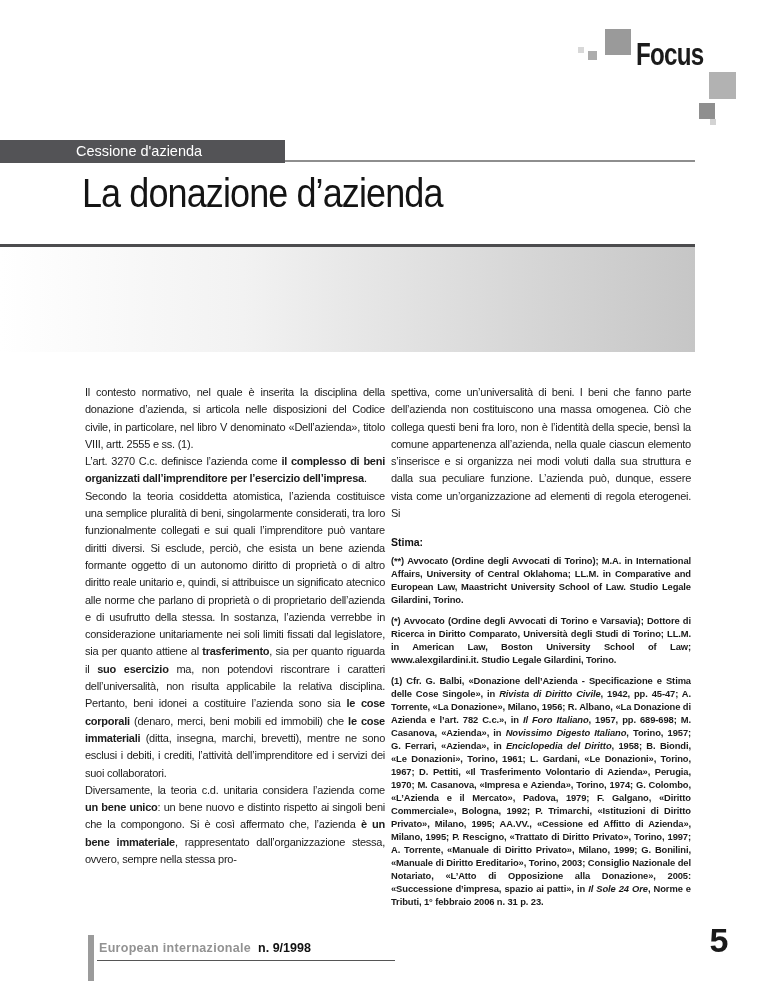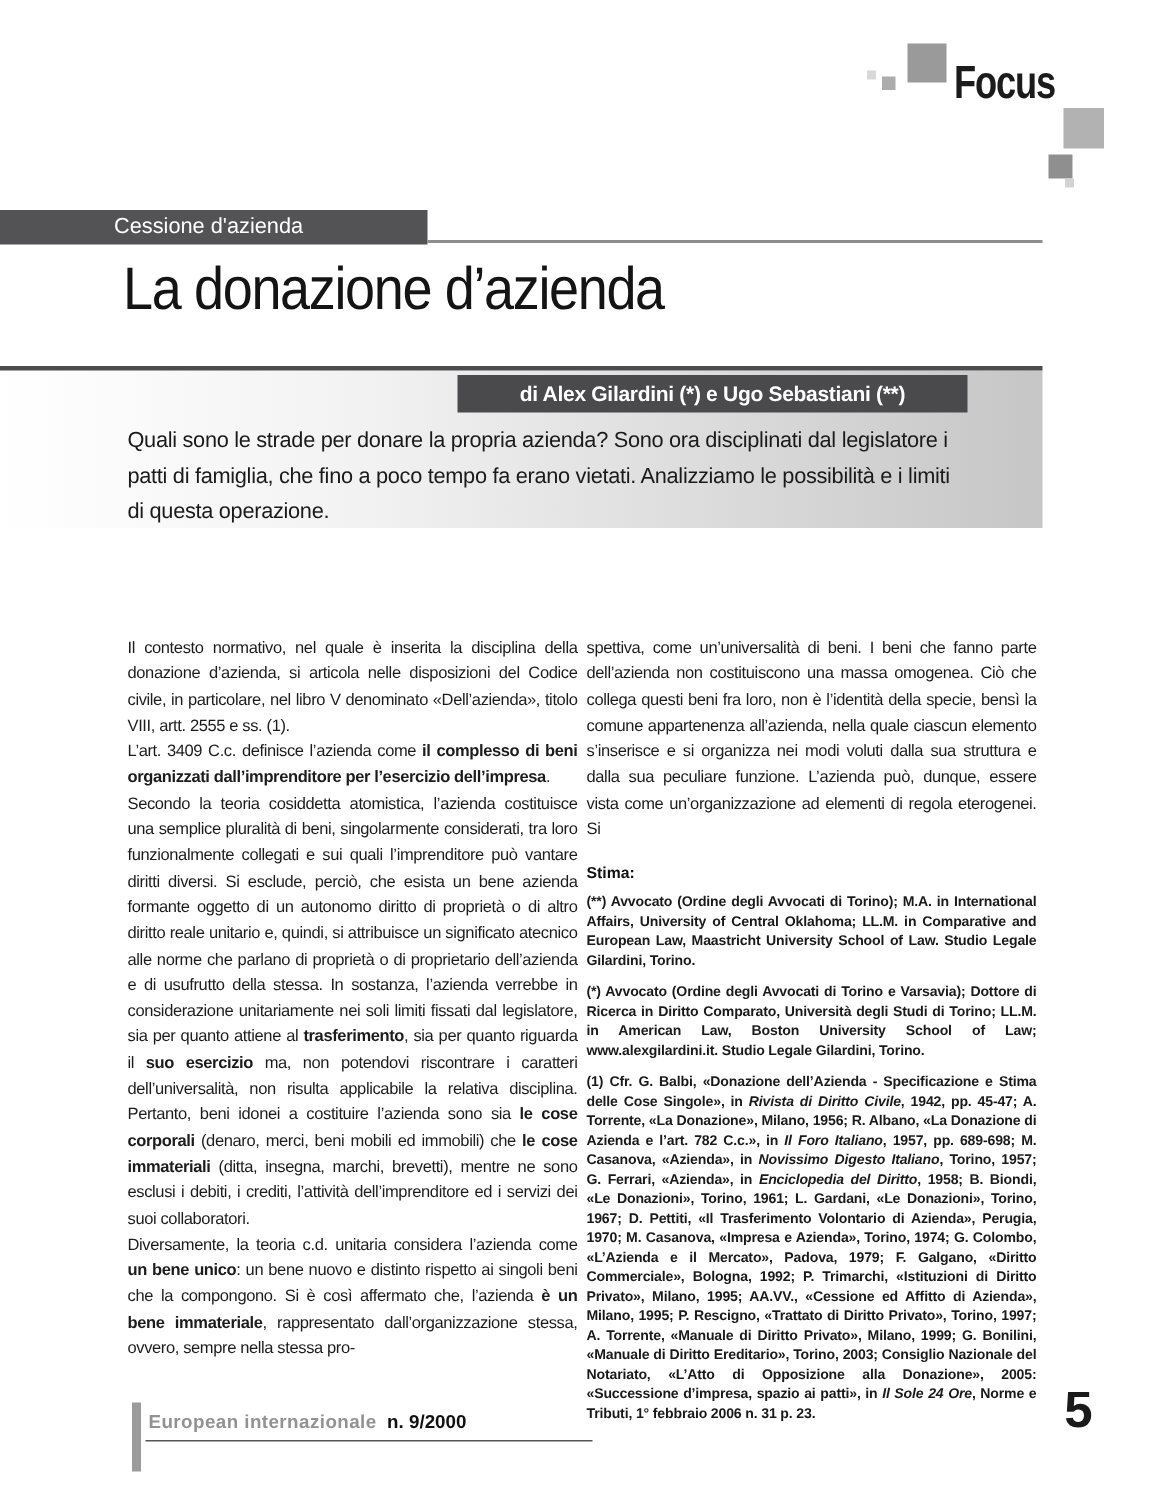--- a/index.html
+++ b/index.html
@@ -42,21 +42,21 @@
     position:absolute; left:305px; top:3px; width:340px; height:25px;
     background:#4a4a4c; color:#ffffff; font-weight:bold; font-size:14px;
     text-align:center; line-height:25px; letter-spacing:-0.2px;
   }
   .abstract {
     position:absolute; left:85px; top:36px; width:562px; margin:0;
     font-size:14.5px; line-height:23.5px; color:#1a1a1a; letter-spacing:-0.2px;
   }
   
   .columns { position:absolute; left:85px; top:384px; width:606px; display:flex; gap:6px; }
-  .col { width:300px;margin-top:40px; }
+  .col { width:300px; }
   .col p {
     margin:0; font-size:11px; line-height:17.3px; text-align:justify;
     color:#1c1c1c; letter-spacing:-0.25px;
   }
   .notes-heading { margin:14px 0 6px 0; font-size:10.5px; font-weight:bold; color:#111111; }
   .col p.note {
     font-size:9.4px; line-height:13px; font-weight:bold; color:#1a1a1a;
     letter-spacing:-0.1px; margin:0 0 8px 0;
   }
   
@@ -86,42 +86,38 @@
   </div>
 
   <div class="category-bar">
     <span>Cessione d'azienda</span>
   </div>
   <div class="header-rule"></div>
 
   <h1 class="title">La donazione d’azienda</h1>
 
   <div class="intro-band">
-    <div class="byline-bar">
-      <span>di Alex Gilardini (*) e Ugo Sebastiani (**)</span>
-    </div>
-    <p class="abstract">Quali sono le strade per donare la propria azienda? Sono ora disciplinati dal legislatore i patti di famiglia, che fino a poco tempo fa erano vietati. Analizziamo le possibilità e i limiti di questa operazione.</p>
   </div>
 
   <div class="columns">
     <div class="col">
       <p><span>Il contesto normativo, nel quale è inserita la disciplina della donazione d’azienda, si articola nelle disposizioni del Codice civile, in particolare, nel libro V denominato «Dell’azienda», titolo VIII, artt. 2555 e ss. (1).</span></p>
-      <p><span>L’art. 3409 C.c. definisce l’azienda come </span><span style="font-weight: bold;">il complesso di beni organizzati dall’imprenditore per l’esercizio dell’impresa</span><span>.</span></p>
+      <p><span>L’art. 3270 C.c. definisce l’azienda come </span><span style="font-weight: bold;">il complesso di beni organizzati dall’imprenditore per l’esercizio dell’impresa</span><span>.</span></p>
       <p><span>Secondo la teoria cosiddetta atomistica, l’azienda costituisce una semplice pluralità di beni, singolarmente considerati, tra loro funzionalmente collegati e sui quali l’imprenditore può vantare diritti diversi. Si esclude, perciò, che esista un bene azienda formante oggetto di un autonomo diritto di proprietà o di altro diritto reale unitario e, quindi, si attribuisce un significato atecnico alle norme che parlano di proprietà o di proprietario dell’azienda e di usufrutto della stessa. In sostanza, l’azienda verrebbe in considerazione unitariamente nei soli limiti fissati dal legislatore, sia per quanto attiene al </span><span style="font-weight: bold;">trasferimento</span><span>, sia per quanto riguarda il </span><span style="font-weight: bold;">suo esercizio</span><span> ma, non potendovi riscontrare i caratteri dell’universalità, non risulta applicabile la relativa disciplina. Pertanto, beni idonei a costituire l’azienda sono sia </span><span style="font-weight: bold;">le cose corporali</span><span> (denaro, merci, beni mobili ed immobili) che </span><span style="font-weight: bold;">le cose immateriali</span><span> (ditta, insegna, marchi, brevetti), mentre ne sono esclusi i debiti, i crediti, l’attività dell’imprenditore ed i servizi dei suoi collaboratori.</span></p>
       <p><span>Diversamente, la teoria c.d. unitaria considera l’azienda come </span><span style="font-weight: bold;">un bene unico</span><span>: un bene nuovo e distinto rispetto ai singoli beni che la compongono. Si è così affermato che, l’azienda </span><span style="font-weight: bold;">è un bene immateriale</span><span>, rappresentato dall’organizzazione stessa, ovvero, sempre nella stessa pro-</span></p>
     </div>
     <div class="col">
       <p><span>spettiva, come un’universalità di beni. I beni che fanno parte dell’azienda non costituiscono una massa omogenea. Ciò che collega questi beni fra loro, non è l’identità della specie, bensì la comune appartenenza all’azienda, nella quale ciascun elemento s’inserisce e si organizza nei modi voluti dalla sua struttura e dalla sua peculiare funzione. L’azienda può, dunque, essere vista come un’organizzazione ad elementi di regola eterogenei. Si</span></p>
       <h3 class="notes-heading">Stima:</h3>
       <p class="note"><span>(**) Avvocato (Ordine degli Avvocati di Torino); M.A. in International Affairs, University of Central Oklahoma; LL.M. in Comparative and European Law, Maastricht University School of Law. Studio Legale Gilardini, Torino.</span></p>
       <p class="note"><span>(*) Avvocato (Ordine degli Avvocati di Torino e Varsavia); Dottore di Ricerca in Diritto Comparato, Università degli Studi di Torino; LL.M. in American Law, Boston University School of Law; www.alexgilardini.it. Studio Legale Gilardini, Torino.</span></p>
       <p class="note"><span>(1) Cfr. G. Balbi, «Donazione dell’Azienda - Specificazione e Stima delle Cose Singole», in </span><span style="font-style: italic;">Rivista di Diritto Civile</span><span>, 1942, pp. 45-47; A. Torrente, «La Donazione», Milano, 1956; R. Albano, «La Donazione di Azienda e l’art. 782 C.c.», in </span><span style="font-style: italic;">Il Foro Italiano</span><span>, 1957, pp. 689-698; M. Casanova, «Azienda», in </span><span style="font-style: italic;">Novissimo Digesto Italiano</span><span>, Torino, 1957; G. Ferrari, «Azienda», in </span><span style="font-style: italic;">Enciclopedia del Diritto</span><span>, 1958; B. Biondi, «Le Donazioni», Torino, 1961; L. Gardani, «Le Donazioni», Torino, 1967; D. Pettiti, «Il Trasferimento Volontario di Azienda», Perugia, 1970; M. Casanova, «Impresa e Azienda», Torino, 1974; G. Colombo, «L’Azienda e il Mercato», Padova, 1979; F. Galgano, «Diritto Commerciale», Bologna, 1992; P. Trimarchi, «Istituzioni di Diritto Privato», Milano, 1995; AA.VV., «Cessione ed Affitto di Azienda», Milano, 1995; P. Rescigno, «Trattato di Diritto Privato», Torino, 1997; A. Torrente, «Manuale di Diritto Privato», Milano, 1999; G. Bonilini, «Manuale di Diritto Ereditario», Torino, 2003; Consiglio Nazionale del Notariato, «L’Atto di Opposizione alla Donazione», 2005: «Successione d’impresa, spazio ai patti», in </span><span style="font-style: italic;">Il Sole 24 Ore</span><span>, Norme e Tributi, 1° febbraio 2006 n. 31 p. 23.</span></p>
     </div>
   </div>
 
   <div class="footer-accent"></div>
   <div class="footer-text">
-    <span class="journal">European internazionale</span><span class="issue">n. 9/2000</span>
+    <span class="journal">European internazionale</span><span class="issue">n. 9/1998</span>
   </div>
   <div class="footer-rule"></div>
   <div class="page-num">5</div>
 
 </div>
 
 </body></html>

